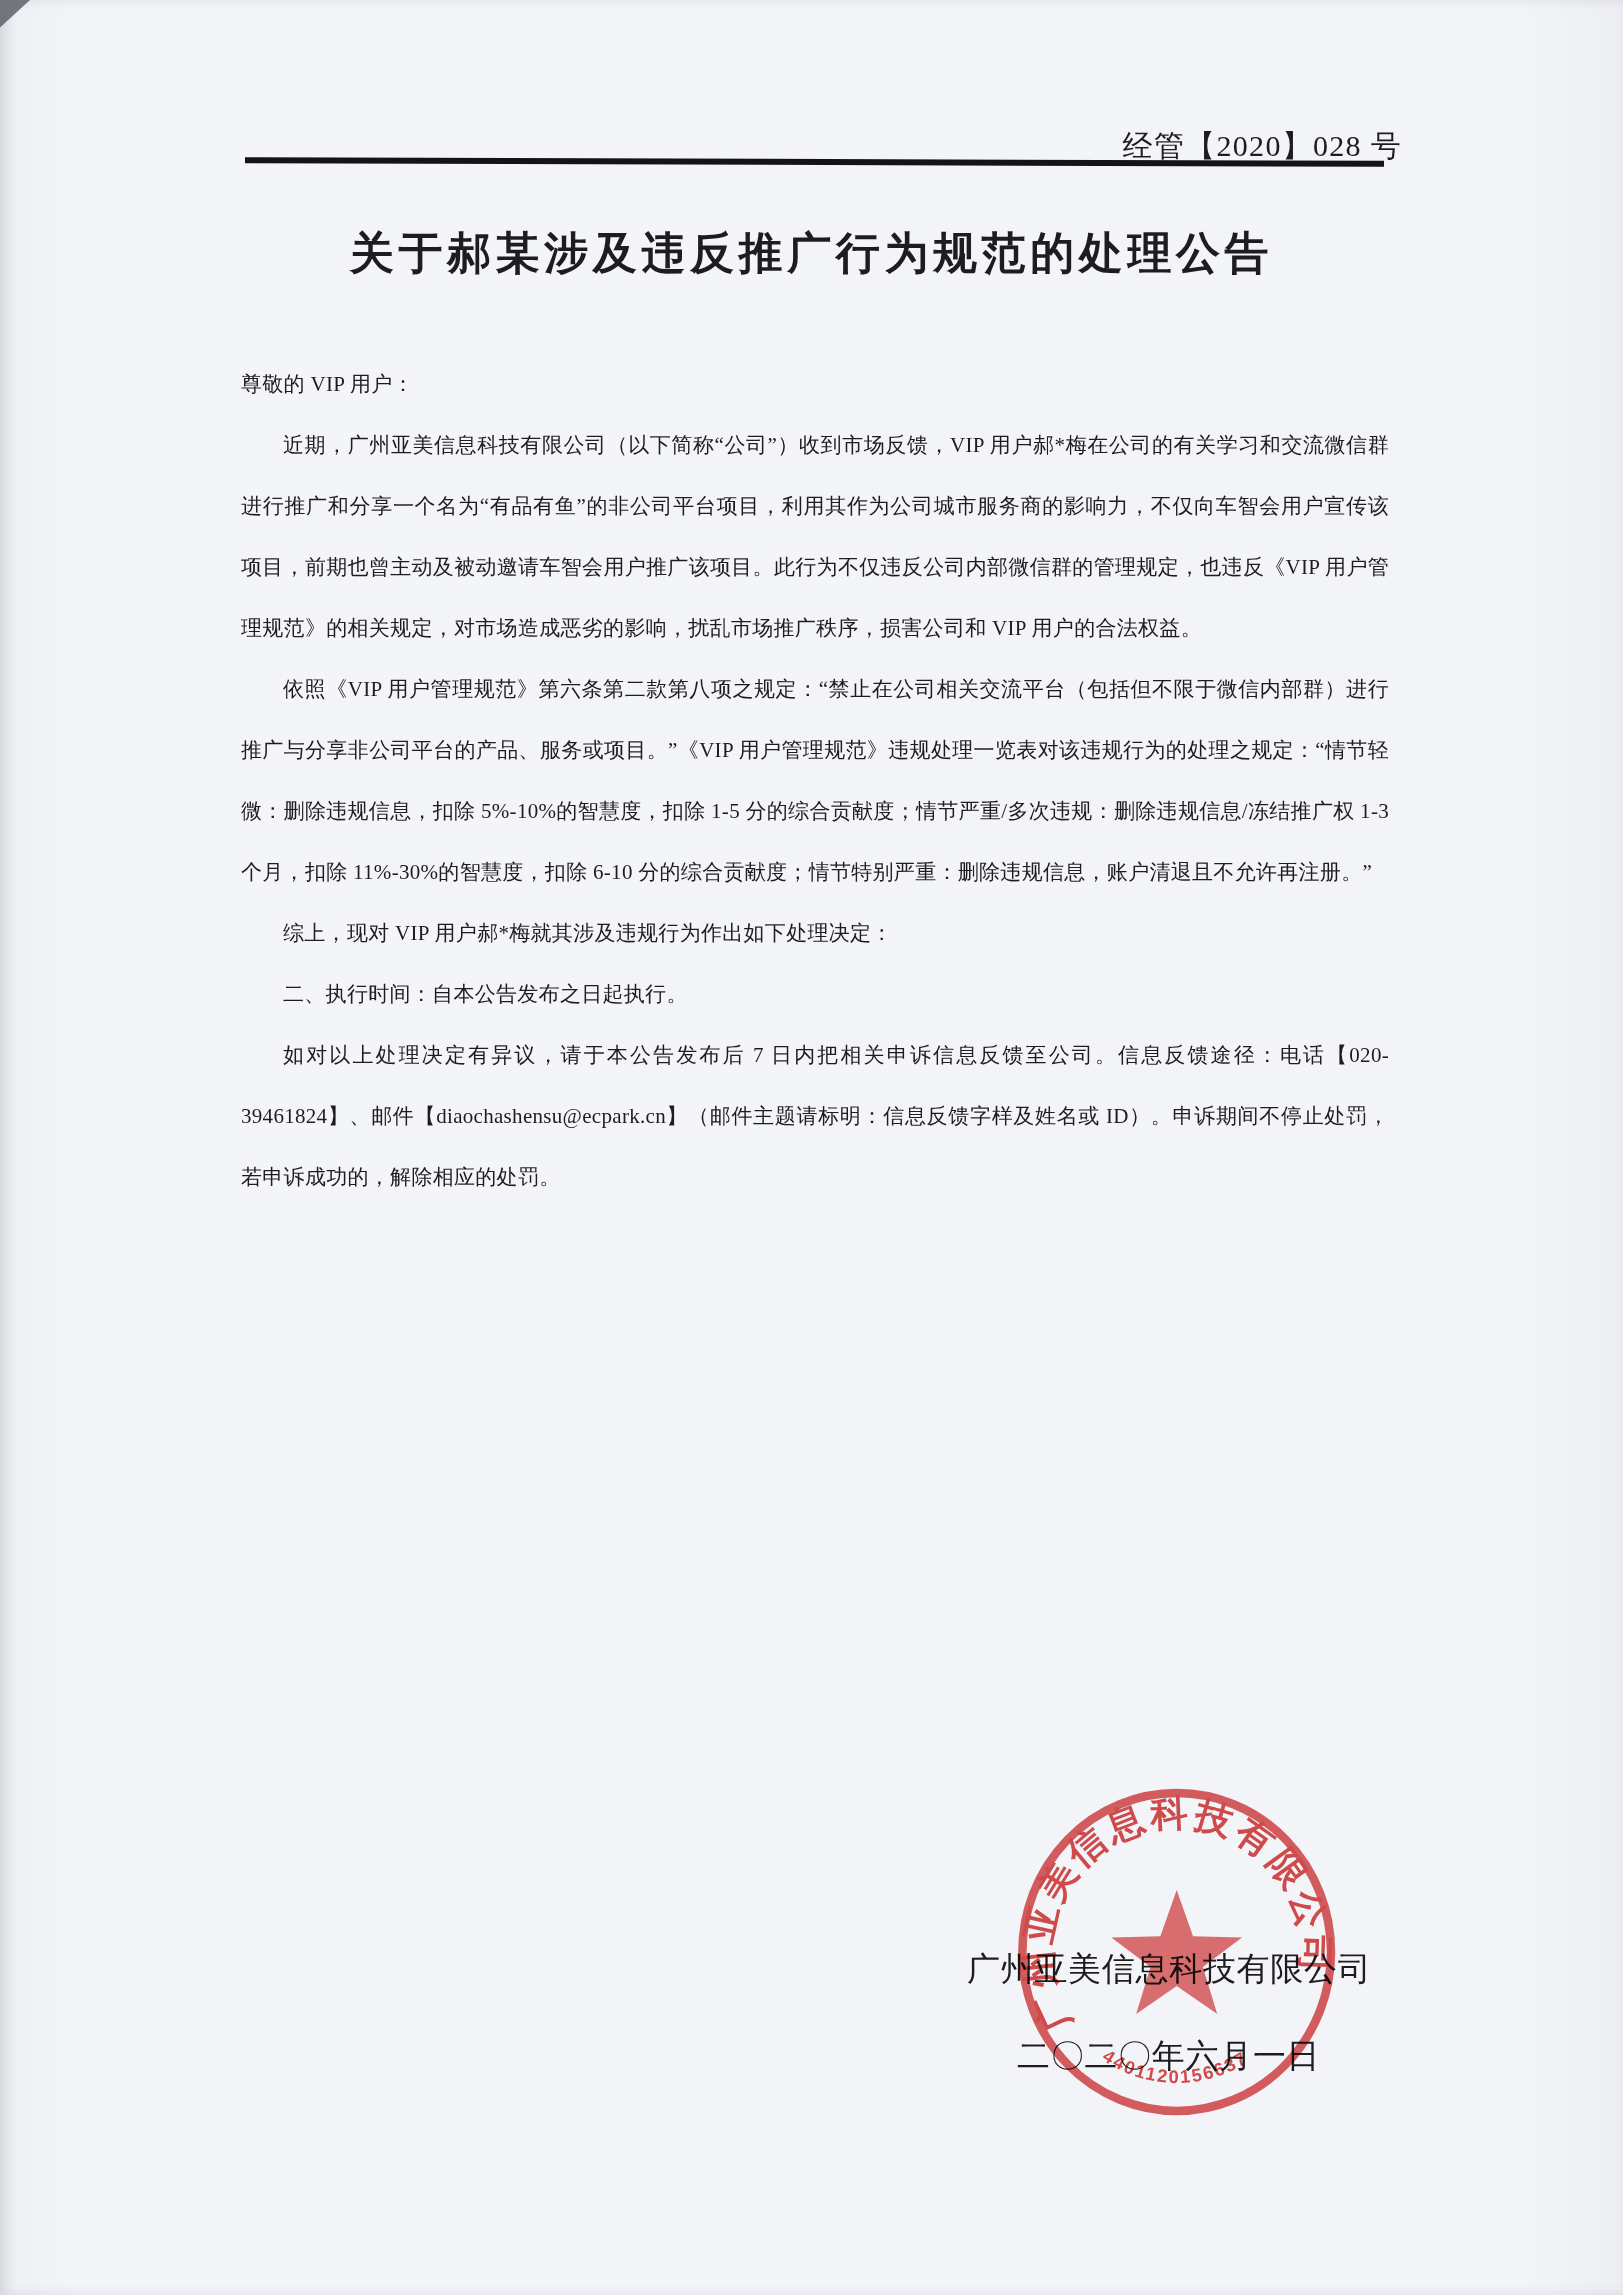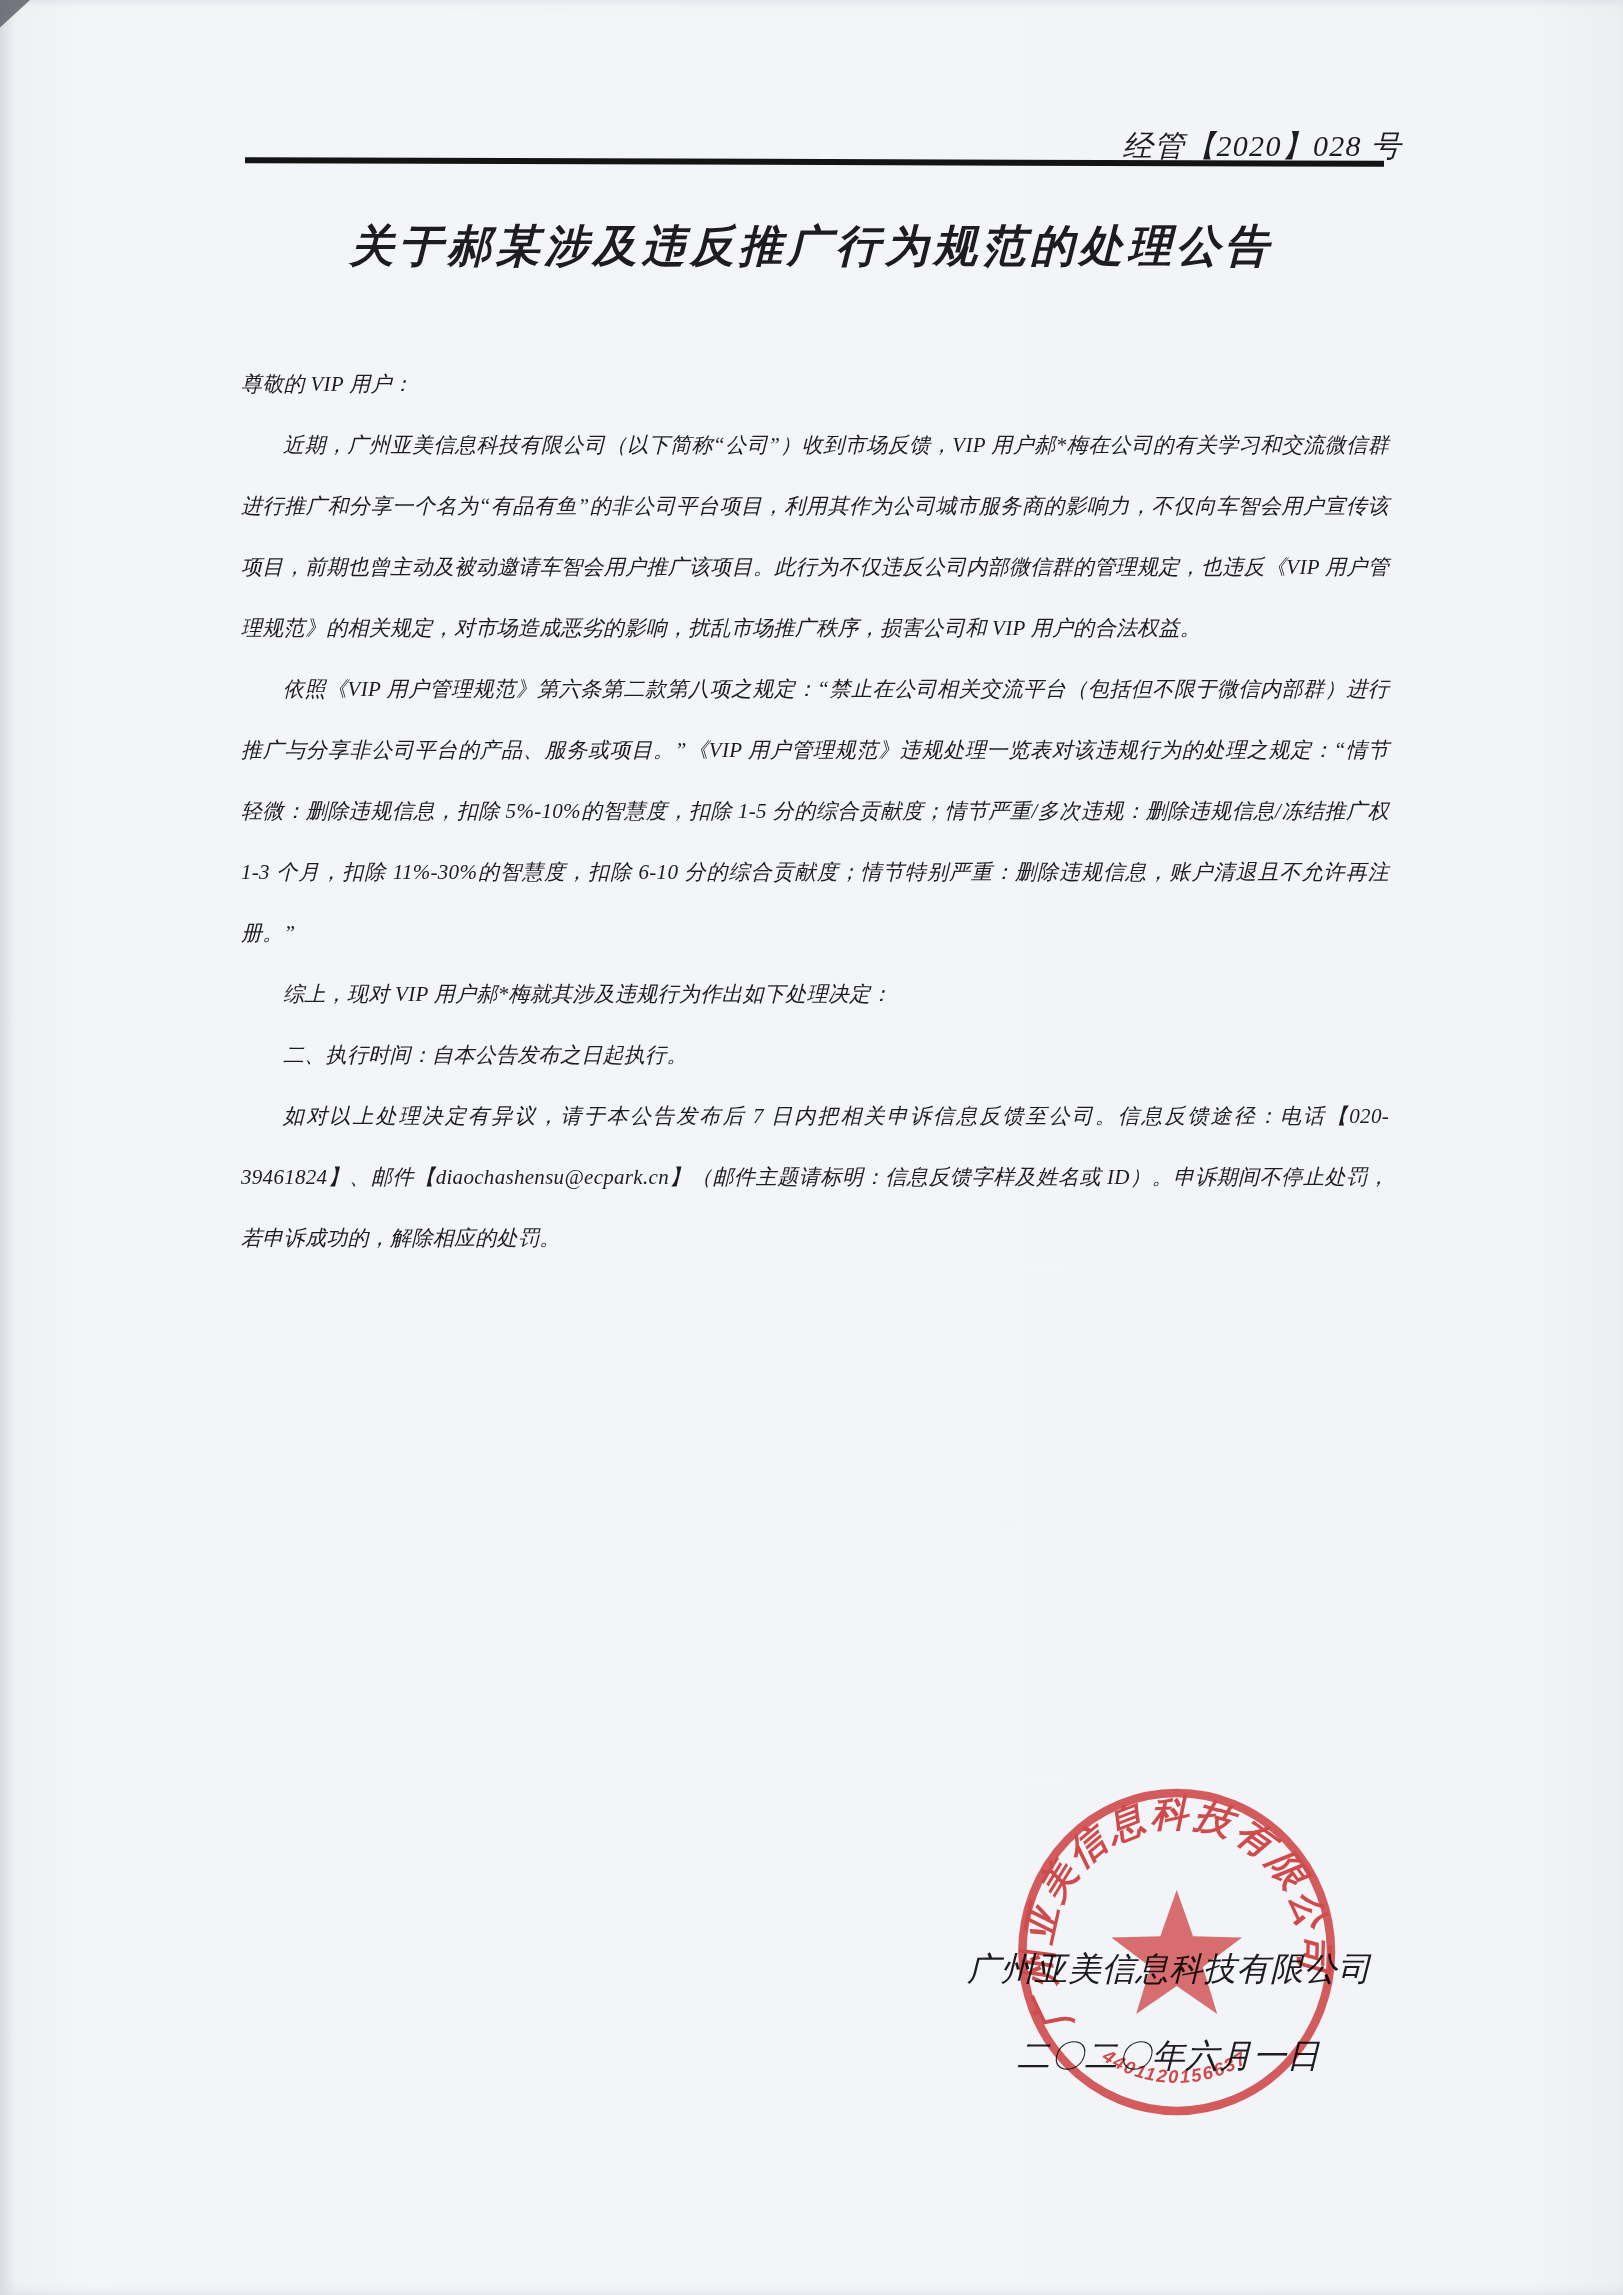--- a/index.html
+++ b/index.html
@@ -6,21 +6,20 @@
   .page {
     position: relative;
     width: 1623px;
     height: 2295px;
     margin: 0 auto;
     background: linear-gradient(90deg, #edeff3 0%, #f4f5f9 5%, #f3f4f8 94%, #eceef2 100%);
     font-family: "Liberation Serif", "DejaVu Serif", serif;
     color: #1d1d1f;
     overflow: hidden;
     box-shadow: inset 6.5px 0 11.8px rgba(60,60,70,.12);
-    font-style: italic;
   }
   .corner-artifact {
     position: absolute; left: 0; top: 0;
     width: 30px; height: 27.5px;
     background: #5e626a;
     clip-path: polygon(0 0, 100% 0, 0 100%);
     opacity: .85;
   }
   .doc-number {
     position: absolute;
@@ -32,21 +31,21 @@
   .header-rule {
     position: absolute;
     left: 245px; top: 159px;
     width: 1139px; height: 5.9px;
     background: #141414;
     transform: rotate(0.18deg);
   }
   .title {
     position: absolute;
     left: 0; right: 0; top: 217px;
-    margin: 0;
+    margin: 7px;
     text-align: center;
     font-size: 44px;
     font-weight: bold;
     letter-spacing: 4.6px;
   }
   .body {
     position: absolute;
     left: 241px; top: 354px;
     width: 1148px;
     font-size: 21px;

